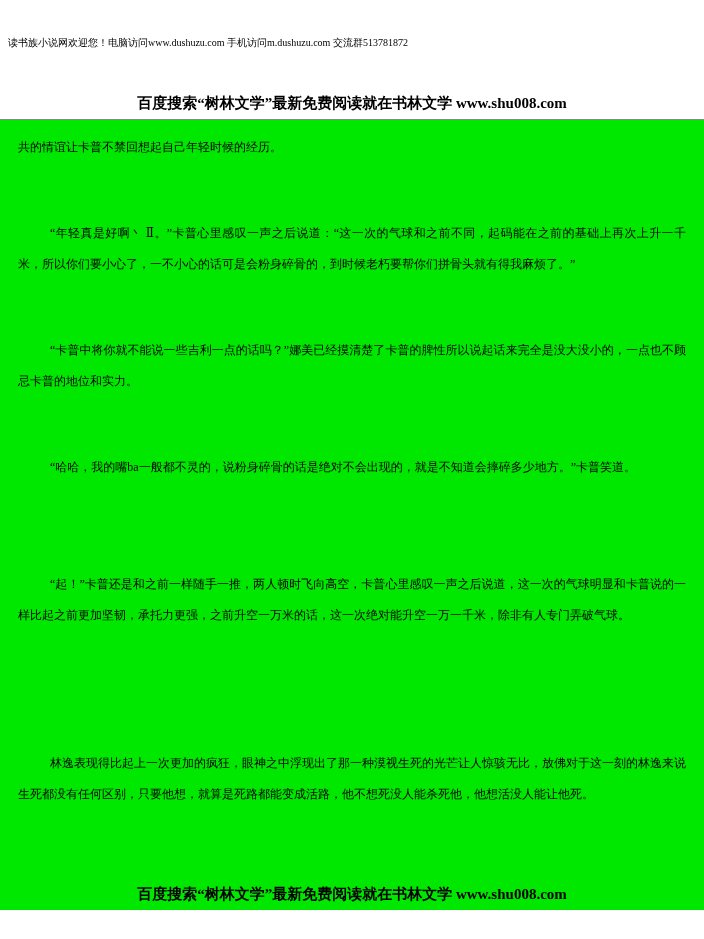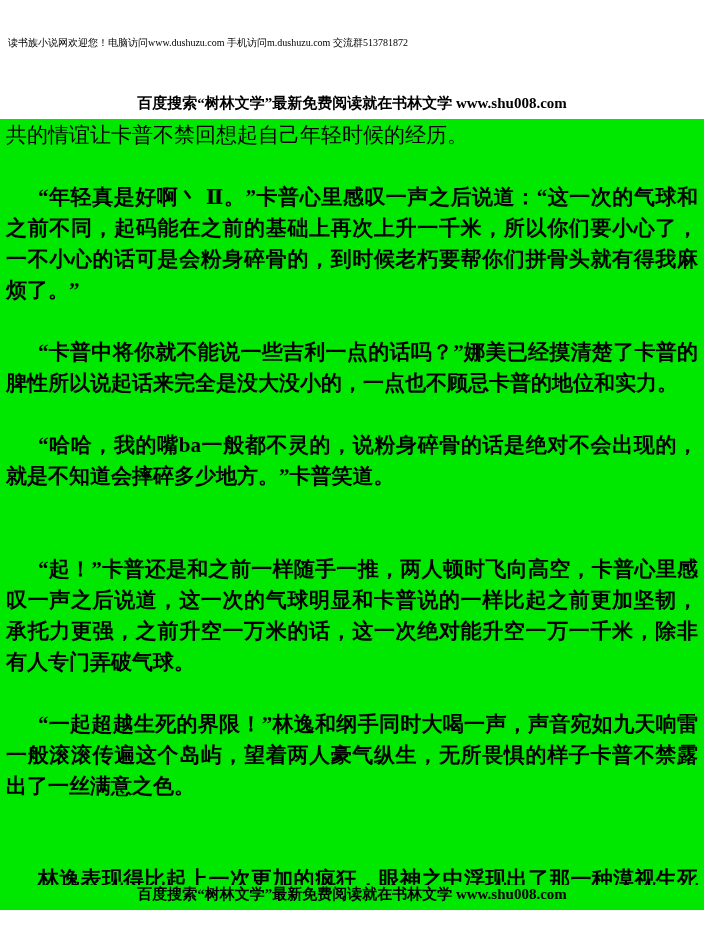--- a/index.html
+++ b/index.html
@@ -52,30 +52,29 @@
   .content {
     background: #00e800;
     padding: 0 6px 0 6px;
     box-sizing: border-box;
     width: 704px;
     height: 790px;
     position: relative;
     overflow: hidden;
   }
   .content p {
-    margin: 0;
-    font-size: 21px;
+    margin: 12px;
+    font-size: 12px;
     line-height: 31px;
     color: #000000;
     text-align: justify;
     font-family: "Liberation Serif", "DejaVu Serif", serif;
   }
   .para-indent {
     text-indent: 32px;
-    font-weight: bold;
   }
   .para-first {
     text-indent: 0;
   }
   .spacer {
     height: 31px;
   }
   .footer-link {
     position: absolute;
     left: 0;
@@ -108,21 +107,20 @@
     <div class="spacer"></div>
     <p class="para-indent">“年轻真是好啊丶 Ⅱ。”卡普心里感叹一声之后说道：“这一次的气球和之前不同，起码能在之前的基础上再次上升一千米，所以你们要小心了，一不小心的话可是会粉身碎骨的，到时候老朽要帮你们拼骨头就有得我麻烦了。”</p>
     <div class="spacer"></div>
     <p class="para-indent">“卡普中将你就不能说一些吉利一点的话吗？”娜美已经摸清楚了卡普的脾性所以说起话来完全是没大没小的，一点也不顾忌卡普的地位和实力。</p>
     <div class="spacer"></div>
     <p class="para-indent">“哈哈，我的嘴ba一般都不灵的，说粉身碎骨的话是绝对不会出现的，就是不知道会摔碎多少地方。”卡普笑道。</p>
     <div class="spacer"></div>
     <div class="spacer"></div>
     <p class="para-indent">“起！”卡普还是和之前一样随手一推，两人顿时飞向高空，卡普心里感叹一声之后说道，这一次的气球明显和卡普说的一样比起之前更加坚韧，承托力更强，之前升空一万米的话，这一次绝对能升空一万一千米，除非有人专门弄破气球。</p>
     <div class="spacer"></div>
-    <p class="para-indent">“一起超越生死的界限！”林逸和纲手同时大喝一声，声音宛如九天响雷一般滚滚传遍这个岛屿，望着两人豪气纵生，无所畏惧的样子卡普不禁露出了一丝满意之色。</p>
     <div class="spacer"></div>
     <div class="spacer"></div>
     <p class="para-indent">林逸表现得比起上一次更加的疯狂，眼神之中浮现出了那一种漠视生死的光芒让人惊骇无比，放佛对于这一刻的林逸来说生死都没有任何区别，只要他想，就算是死路都能变成活路，他不想死没人能杀死他，他想活没人能让他死。</p>
 
     <div class="footer-link">百度搜索“树林文学”最新免费阅读就在书林文学 www.shu008.com</div>
   </div>
 
 </div>
 
 </body></html>

